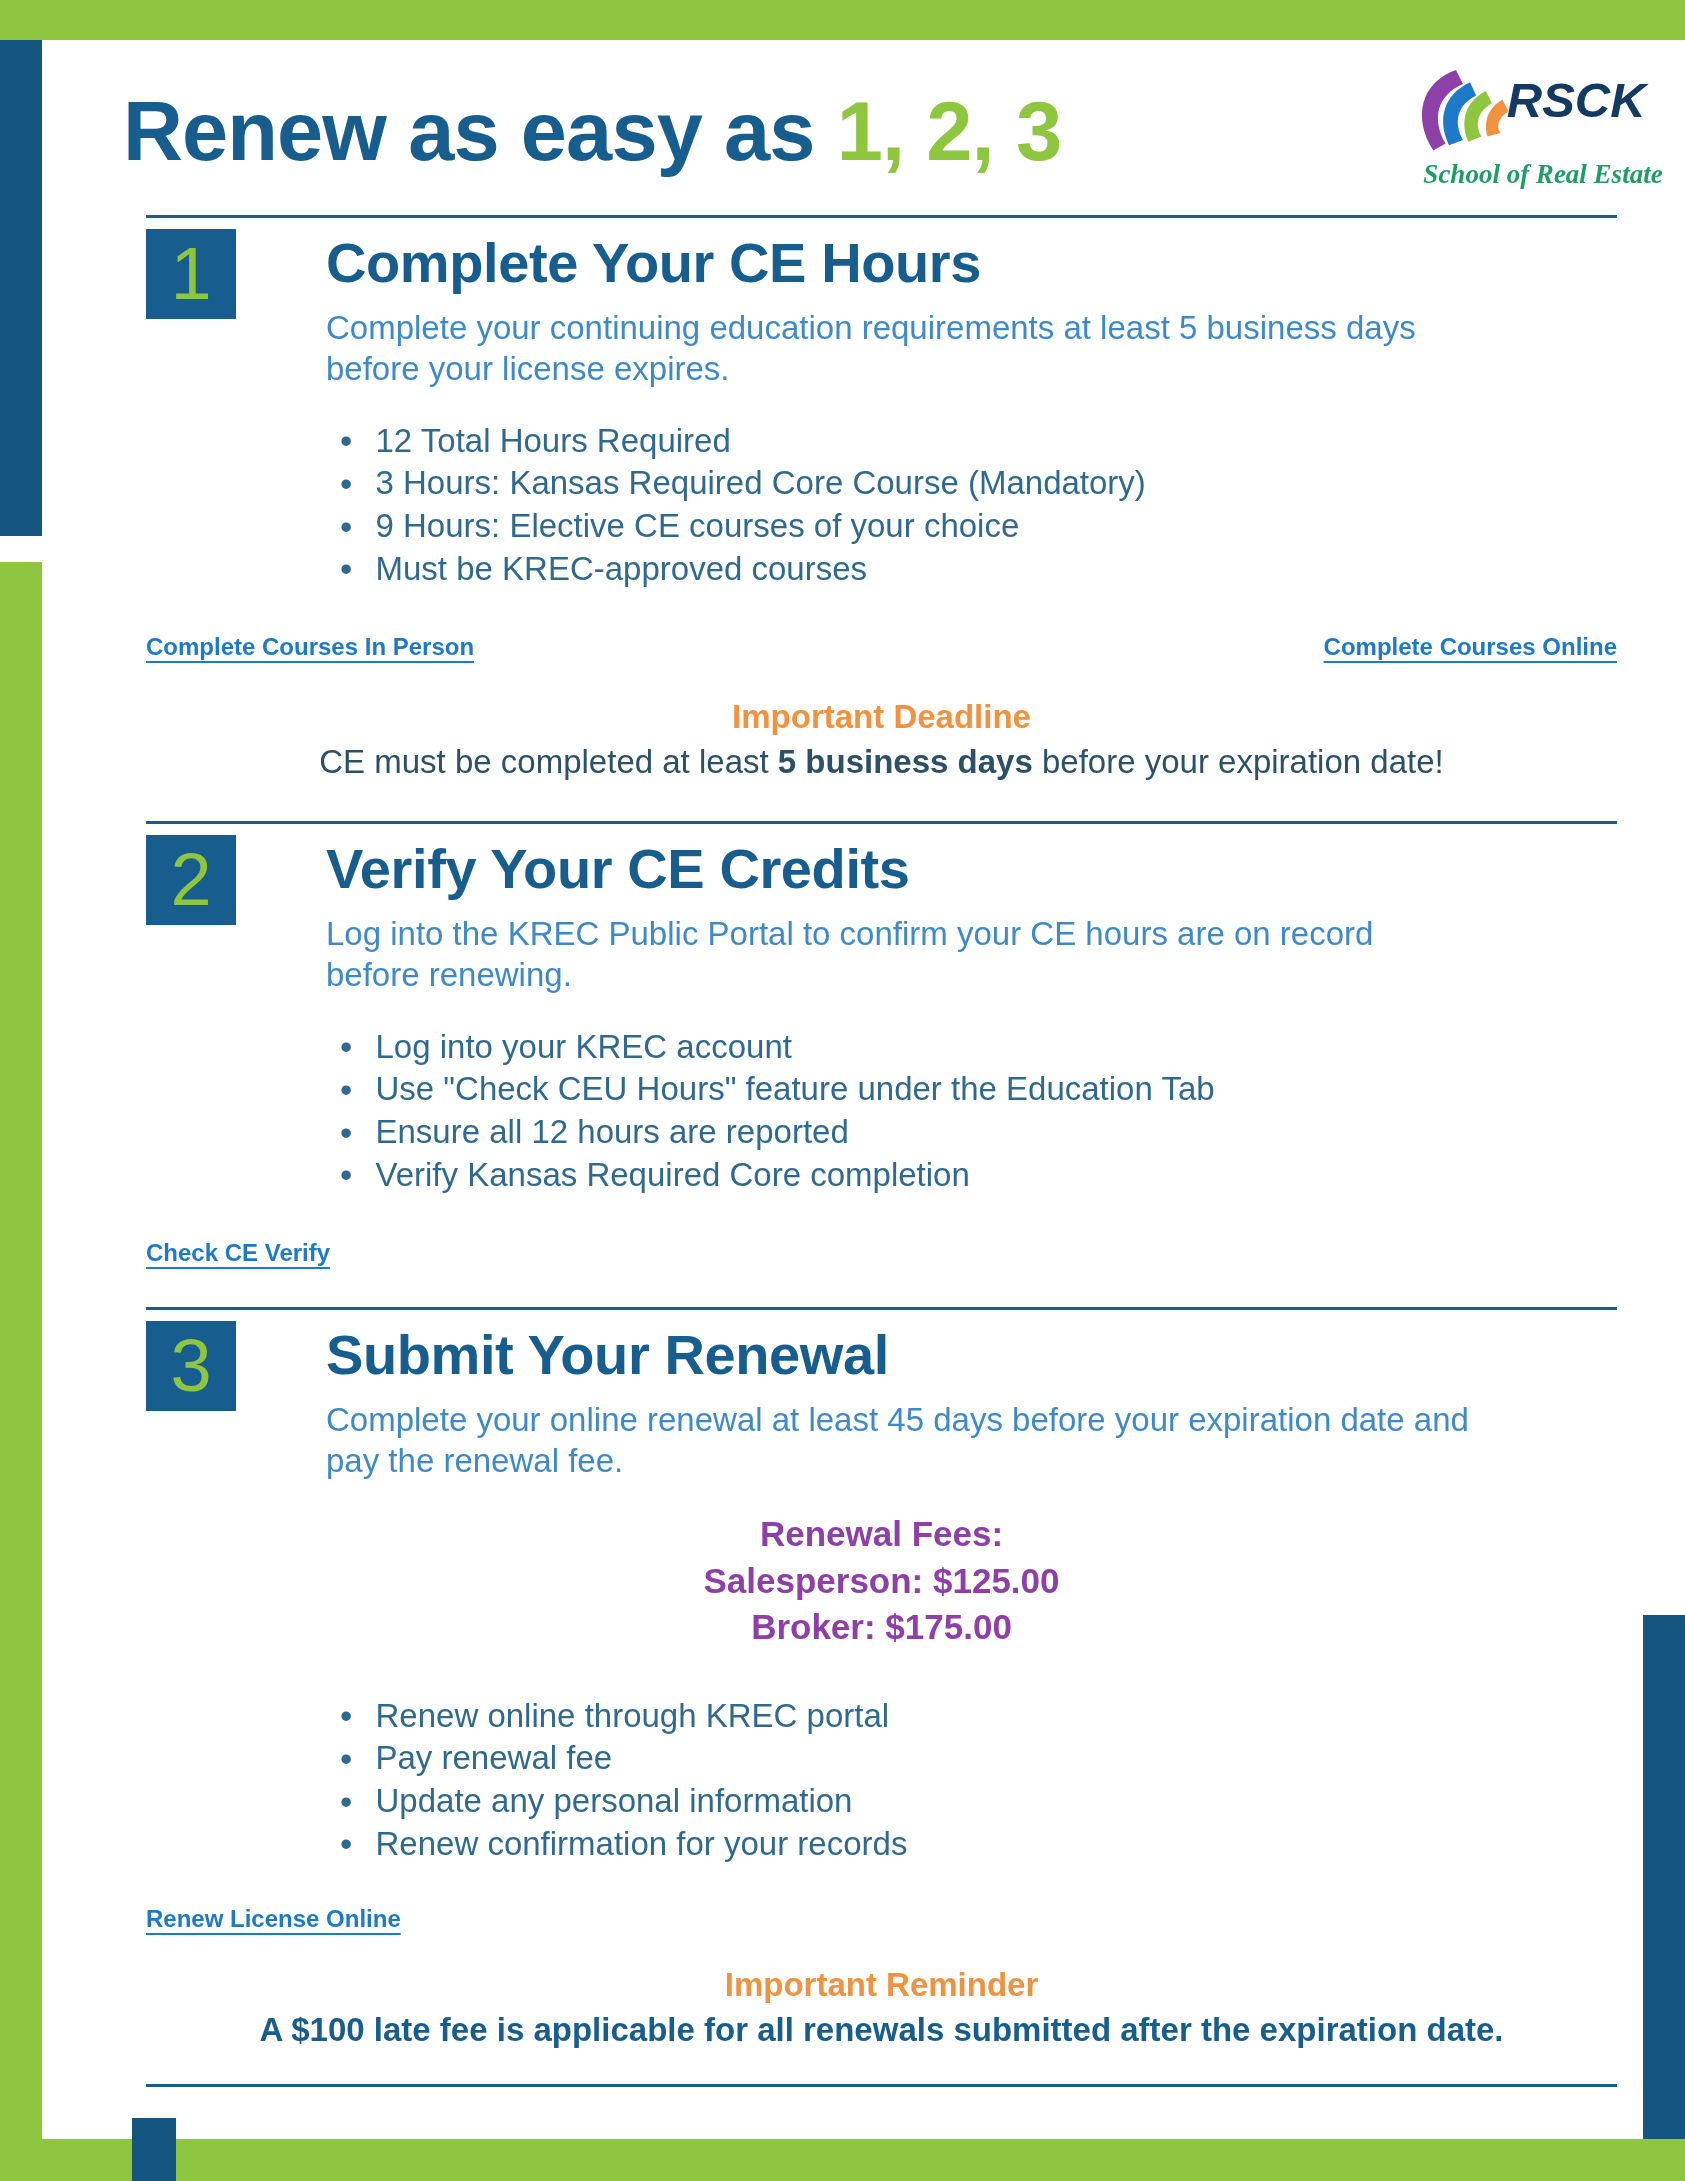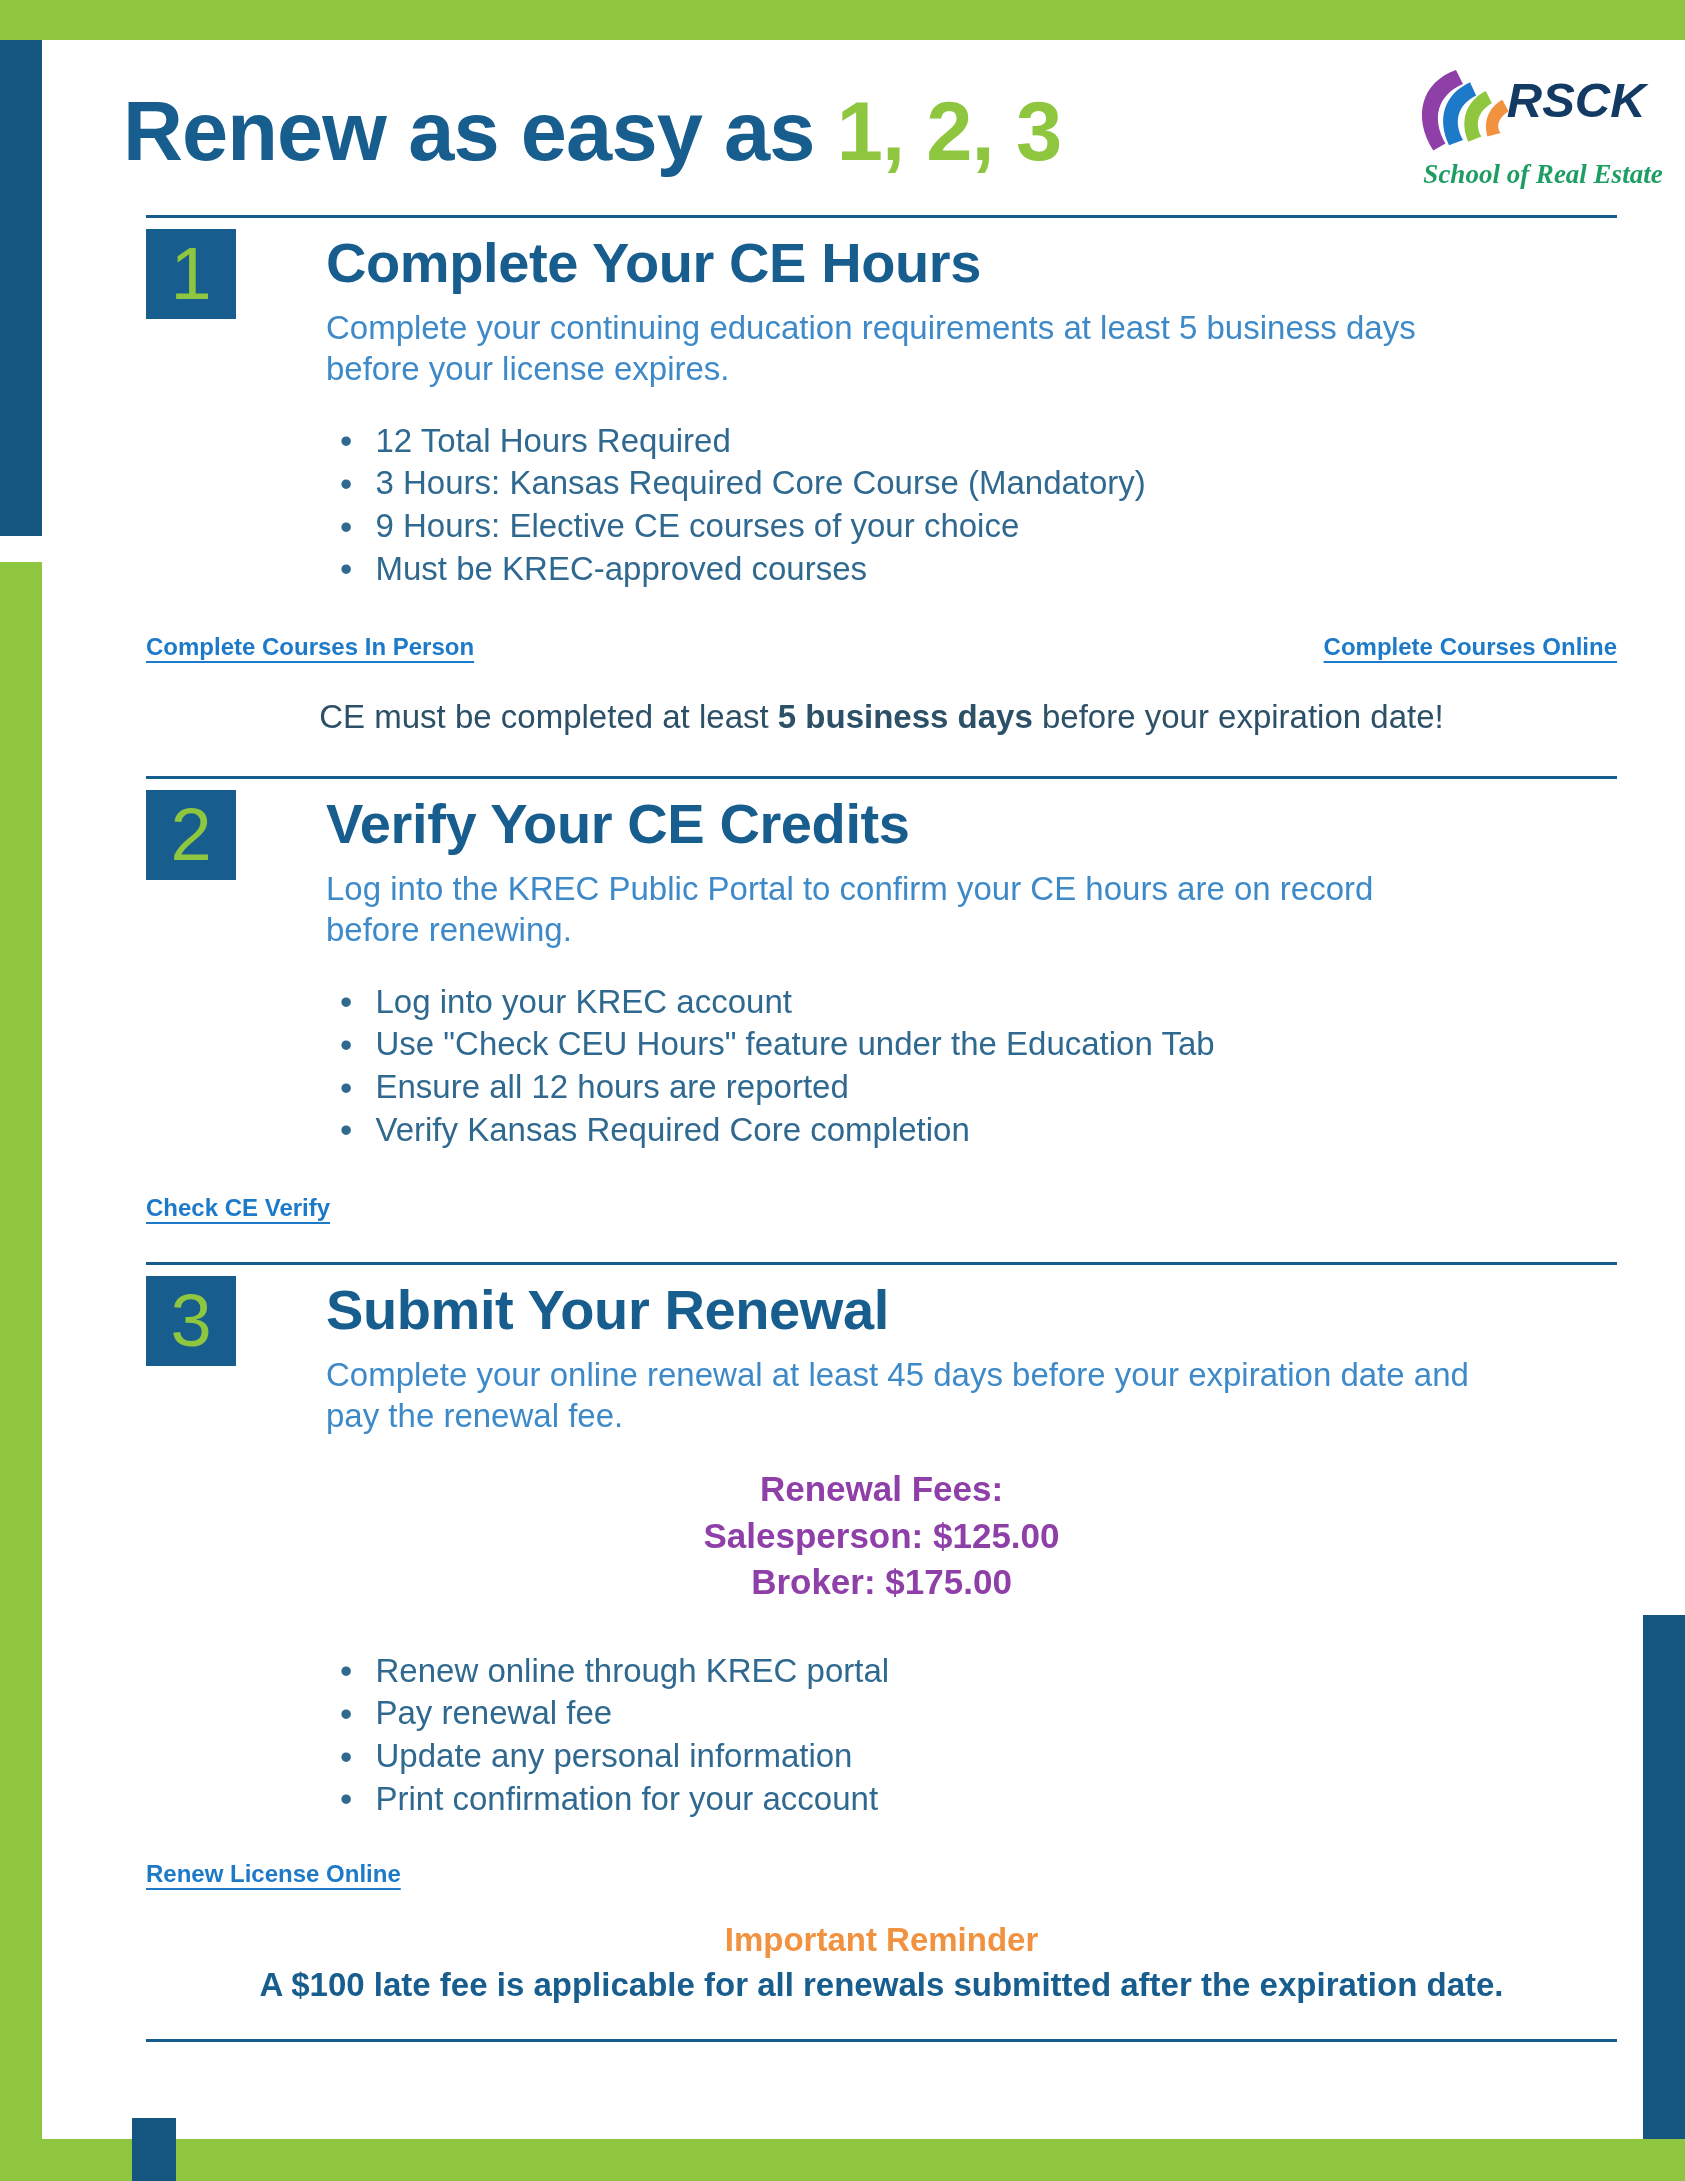--- a/index.html
+++ b/index.html
@@ -110,20 +110,21 @@
           <li>9 Hours: Elective CE courses of your choice</li>
           <li>Must be KREC-approved courses</li>
         </ul>
       </div>
     </div>
     <div class="links-row">
       <a href="#">Complete Courses In Person</a>
       <a href="#">Complete Courses Online</a>
     </div>
     <div class="notice">
+      <div class="notice-title">Important Deadline</div>
       <div class="notice-text"><span>CE must be completed at least </span><b>5 business days</b><span> before your expiration date!</span></div>
     </div>
     <div class="gap-before-rule"></div>
   </section>
 
   <section class="section">
     <div class="sec-row">
       <div class="num-box">
         <span class="num">2</span>
       </div>
@@ -159,21 +160,21 @@
       <div>Salesperson: $125.00</div>
       <div>Broker: $175.00</div>
     </div>
     <div class="sec-row">
       <div style="width:90px;flex:none;"></div>
       <div class="sec-content" style="padding-top:0;">
         <ul class="bullets" style="margin-top:46px;">
           <li>Renew online through KREC portal</li>
           <li>Pay renewal fee</li>
           <li>Update any personal information</li>
-          <li>Print confirmation for your account</li>
+          <li>Renew confirmation for your records</li>
         </ul>
       </div>
     </div>
     <div class="links-row" style="margin-top:39px;">
       <a href="#">Renew License Online</a>
     </div>
     <div class="notice" style="margin-top:33px;">
       <div class="notice-title">Important Reminder</div>
       <div class="notice-bold-line">A $100 late fee is applicable for all renewals submitted after the expiration date.</div>
     </div>

